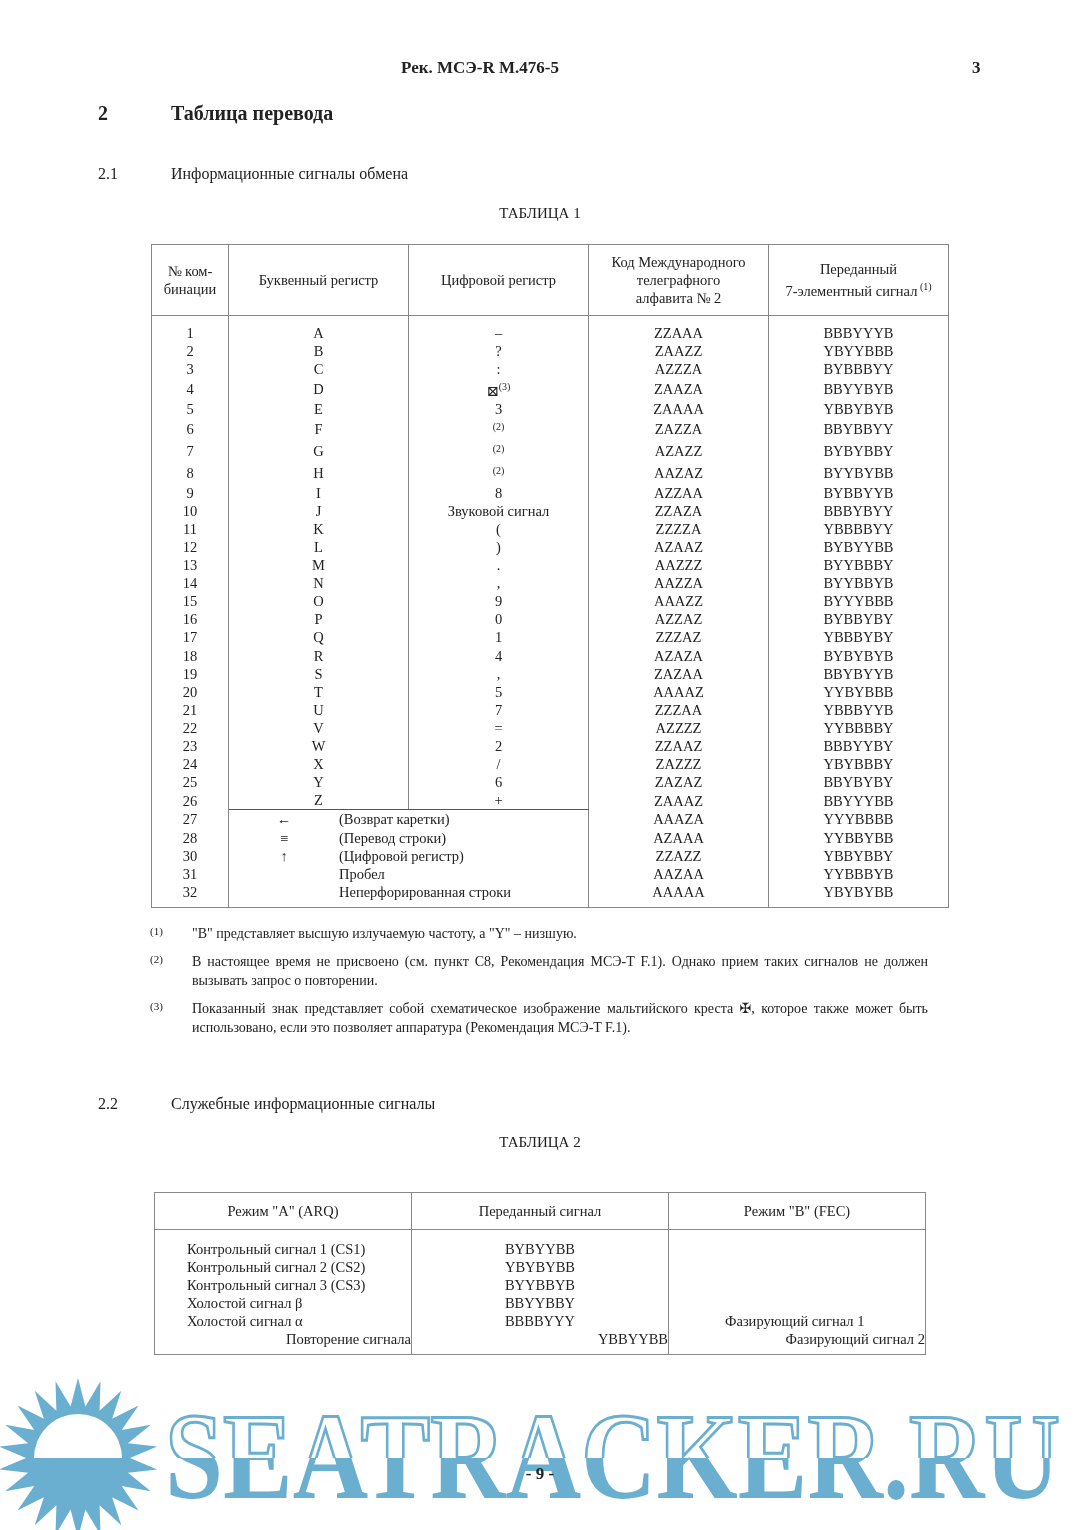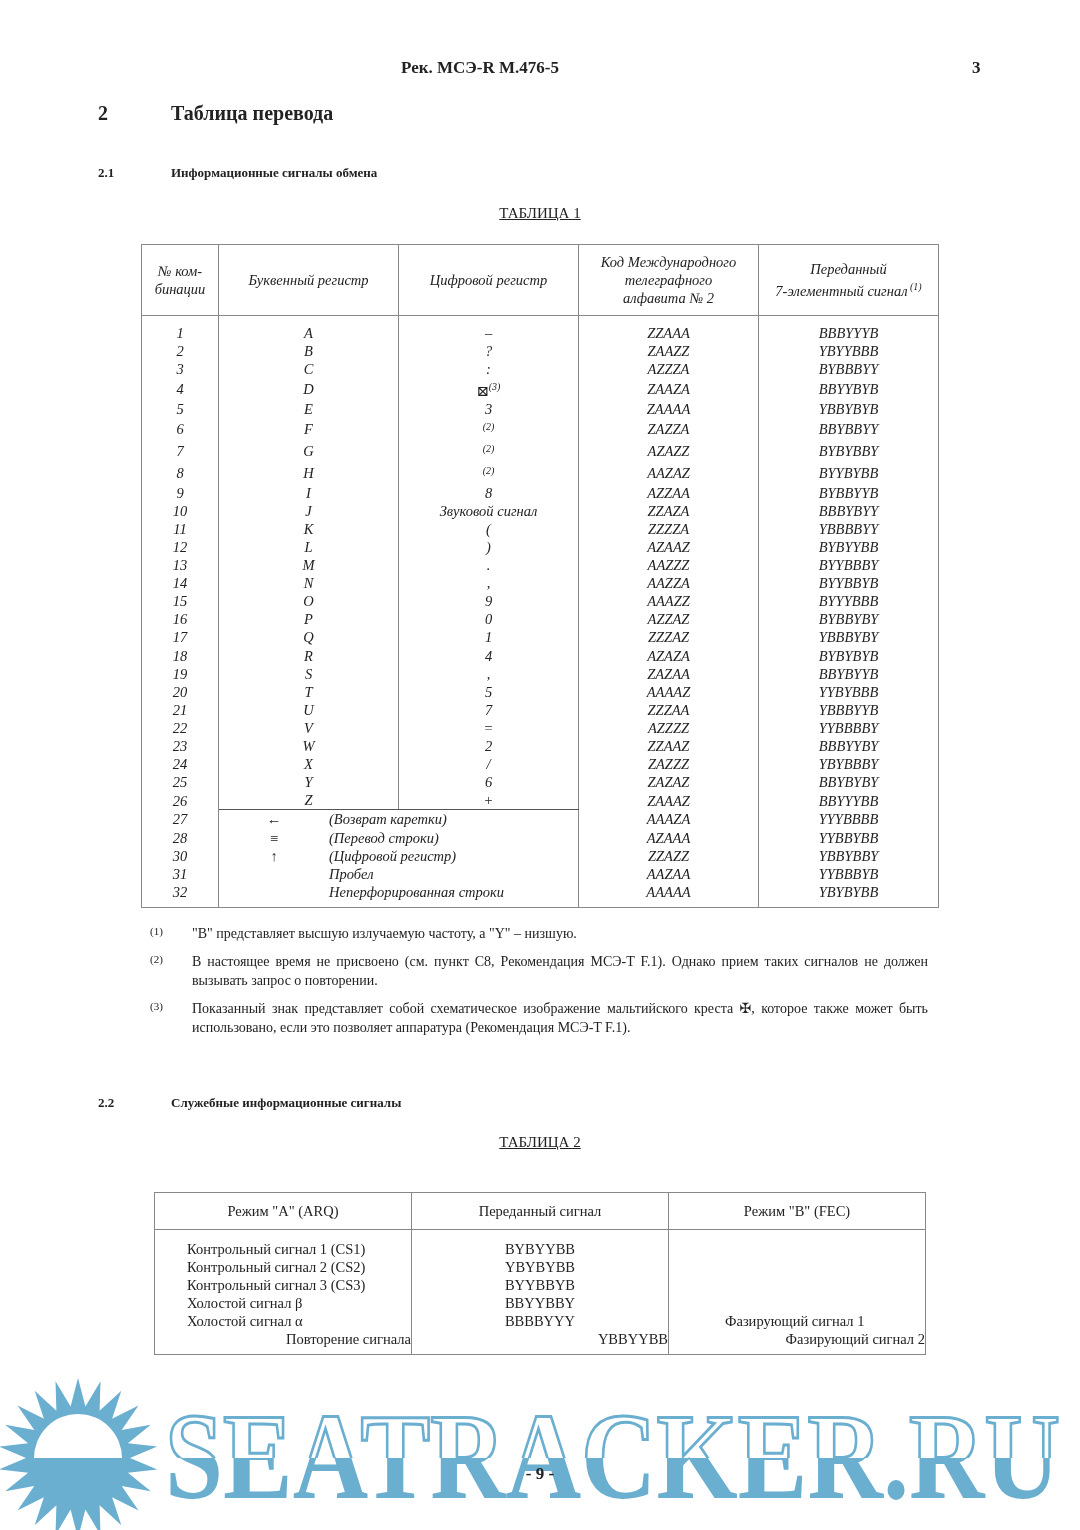--- a/index.html
+++ b/index.html
@@ -3,25 +3,25 @@
 <meta charset="utf-8">
 <style>
   html, body { margin: 0; padding: 0; background: #ffffff; }
   body { width: 1080px; height: 1530px; position: relative; overflow: hidden;
          font-family: "Liberation Serif", "DejaVu Serif", serif; color: #222; }
   .abs { position: absolute; }
   .hdr-title { left: 0; width: 960px; top: 58px; text-align: center; font-weight: bold; font-size: 17px; }
   .hdr-page { left: 972px; top: 58px; font-weight: bold; font-size: 17px; }
   .sec-num { font-weight: bold; }
   .h2 { top: 102px; font-size: 20px; font-weight: bold; }
-  .h3 { font-size: 13px; font-weight: bold; }
-  .caption { left: 0; width: 1080px; text-align: center; font-size: 15px; text-decoration: underline; }
-
-  table.t1 { position: absolute; left: 141px; top: 244px; width: 797px; border-collapse: collapse;
-             font-size: 14.5px; table-layout: fixed; font-style: italic; }
+  .h3 { font-size: 16px; font-weight: normal; }
+  .caption { left: 0; width: 1080px; text-align: center; font-size: 15px; }
+
+  table.t1 { position: absolute; left: 151px; top: 244px; width: 797px; border-collapse: collapse;
+             font-size: 14.5px; table-layout: fixed; }
   table.t1 td, table.t1 th { padding: 0; text-align: center; font-weight: normal; }
   .t1 .head th { height: 70px; border: 1.5px solid #888; line-height: 18px; vertical-align: middle; }
   .t1 .spacer td { height: 8px; }
   .t1 tr.row td { height: 18.1px; line-height: 18px; }
   .t1 td.c0 { border-left: 1.5px solid #888; border-right: 1.5px solid #888; }
   .t1 td.c1, .t1 td.c2 { border-right: 1.5px solid #888; }
   .t1 td.c3 { border-right: 1.5px solid #888; }
   .t1 td.c4 { border-right: 1.5px solid #888; }
   .t1 tr.last td { border-bottom: 1.5px solid #888; padding-bottom: 6px; }
   .t1 tr.z td.c1, .t1 tr.z td.c2 { border-bottom: 1.5px solid #555; }

